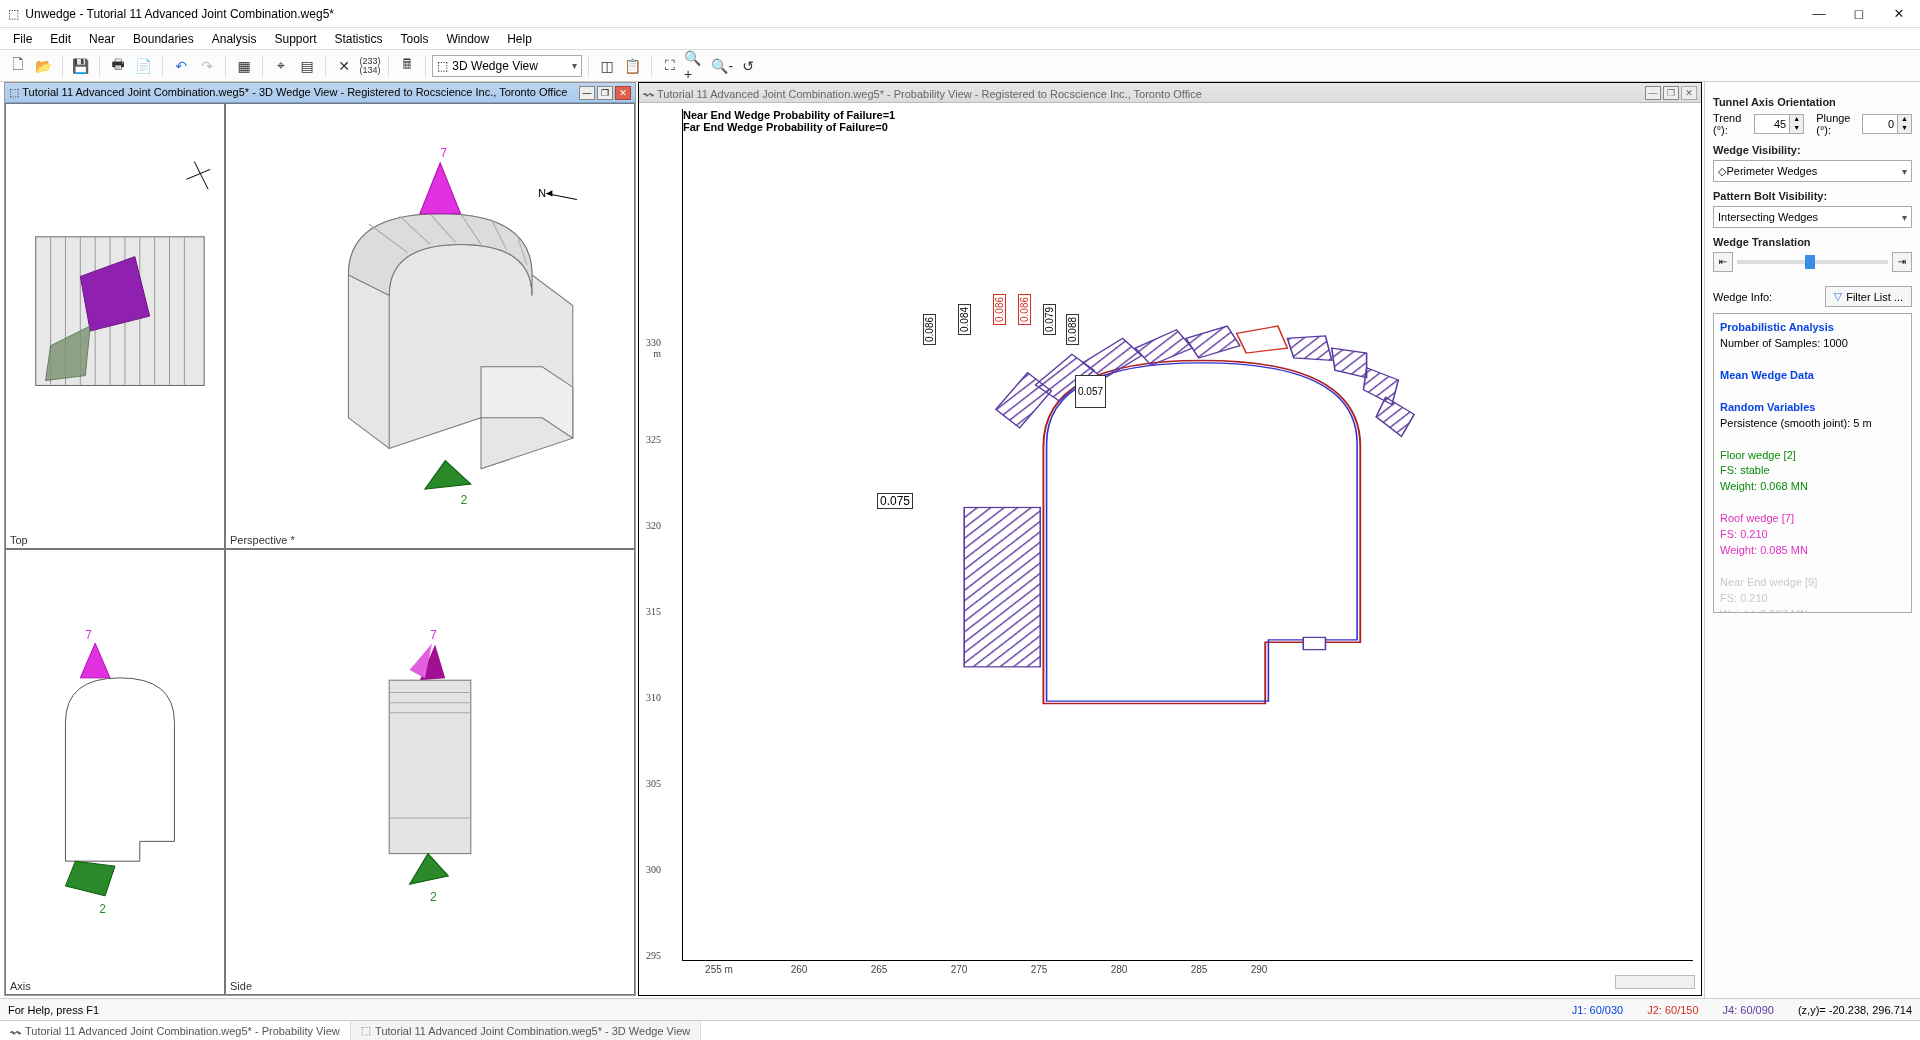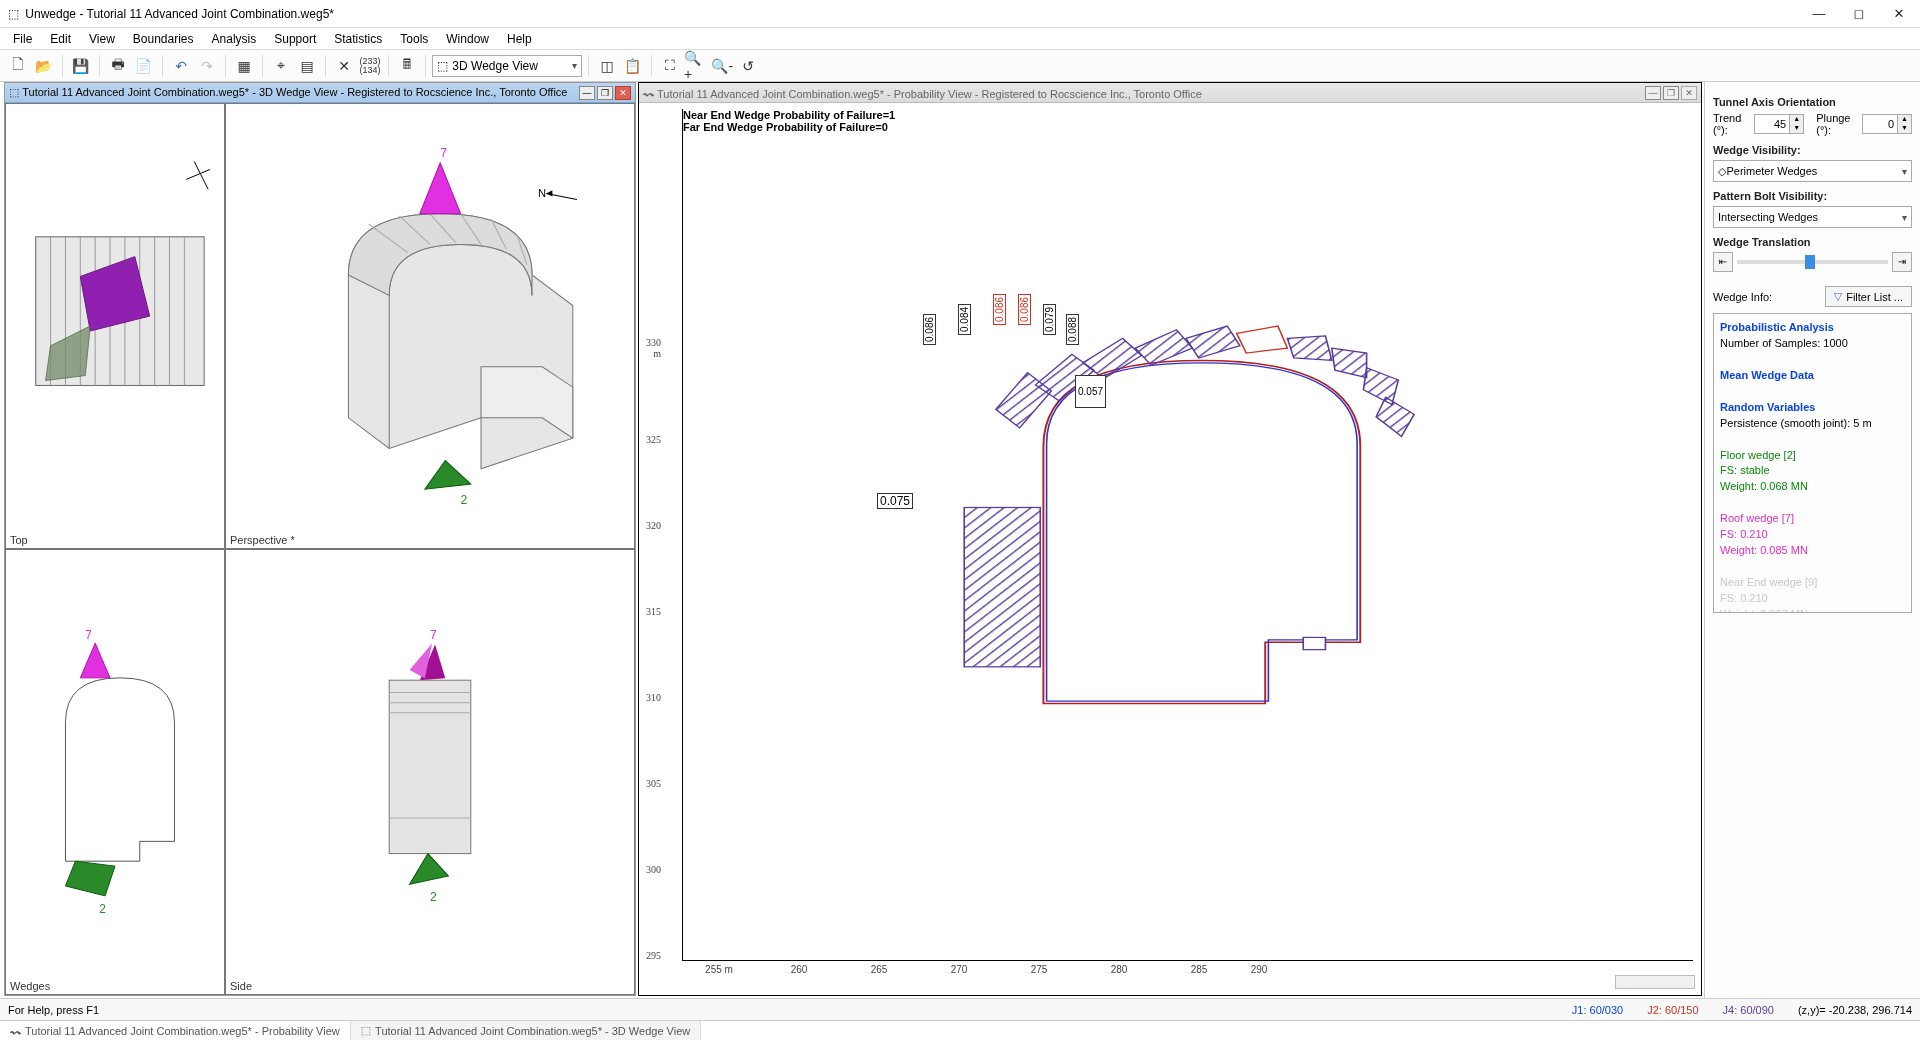--- a/index.html
+++ b/index.html
@@ -82,21 +82,21 @@
   <div class="winbtns">
     <span class="winbtn">—</span>
     <span class="winbtn">◻</span>
     <span class="winbtn">✕</span>
   </div>
 </div>
 
 <div class="menubar">
   <span>File</span>
   <span>Edit</span>
-  <span>View</span>
+  <span>Near</span>
   <span>Boundaries</span>
   <span>Analysis</span>
   <span>Support</span>
   <span>Statistics</span>
   <span>Tools</span>
   <span>Window</span>
   <span>Help</span>
 </div>
 
 <div class="toolbar">
@@ -204,21 +204,21 @@
       <div>
         <svg viewBox="0 0 220 300" width="100%" height="100%">
           <g transform="translate(50,30)">
             <polygon points="40,-10 25,25 55,25" fill="#e030e0" stroke="#b010b0"></polygon>
             <text x="30" y="-14" fill="#e030e0" font-size="12">7</text>
             <path d="M10 70 Q10 25 65 25 Q120 25 120 70 L120 190 L85 190 L85 210 L10 210 Z" fill="none" stroke="#555"></path>
             <polygon points="20,210 60,215 50,245 10,235" fill="#2a8a2a" stroke="#0a5a0a"></polygon>
             <text x="44" y="262" fill="#2a8a2a" font-size="12">2</text>
           </g>
         </svg>
-        <div class="quadlabel">Wedges</div>
+        <div class="quadlabel">Axis</div>
       </div>
       <div>
         <svg viewBox="0 0 400 300" width="100%" height="100%">
           <g transform="translate(160,30)">
             <polygon points="45,-5 30,30 55,28" fill="#a01090"></polygon>
             <polygon points="35,28 20,20 42,-6" fill="#e060e0"></polygon>
             <text x="40" y="-10" fill="#e030e0" font-size="12">7</text>
             <rect x="0" y="30" width="80" height="170" fill="#e4e4e4" stroke="#777"></rect>
             <line x1="0" y1="42" x2="80" y2="42" stroke="#aaa"></line>
               <line x1="0" y1="52" x2="80" y2="52" stroke="#aaa"></line>

